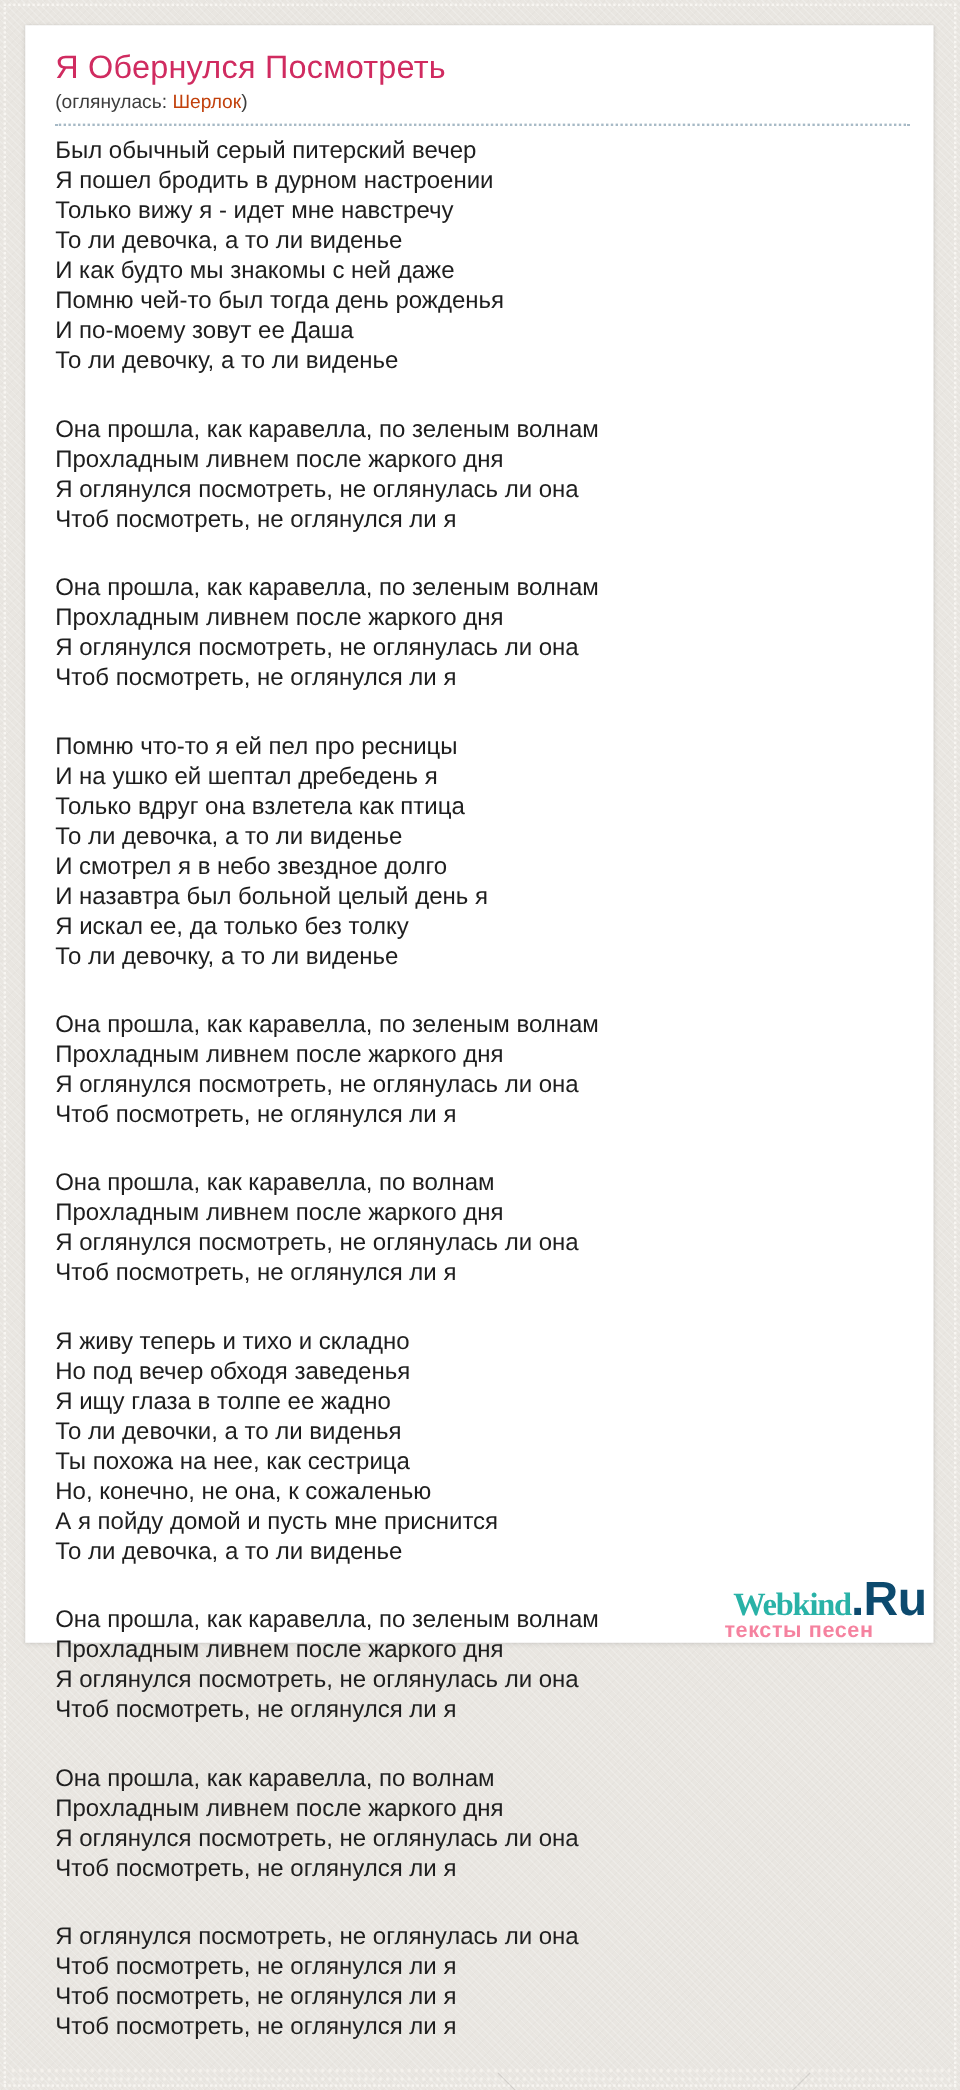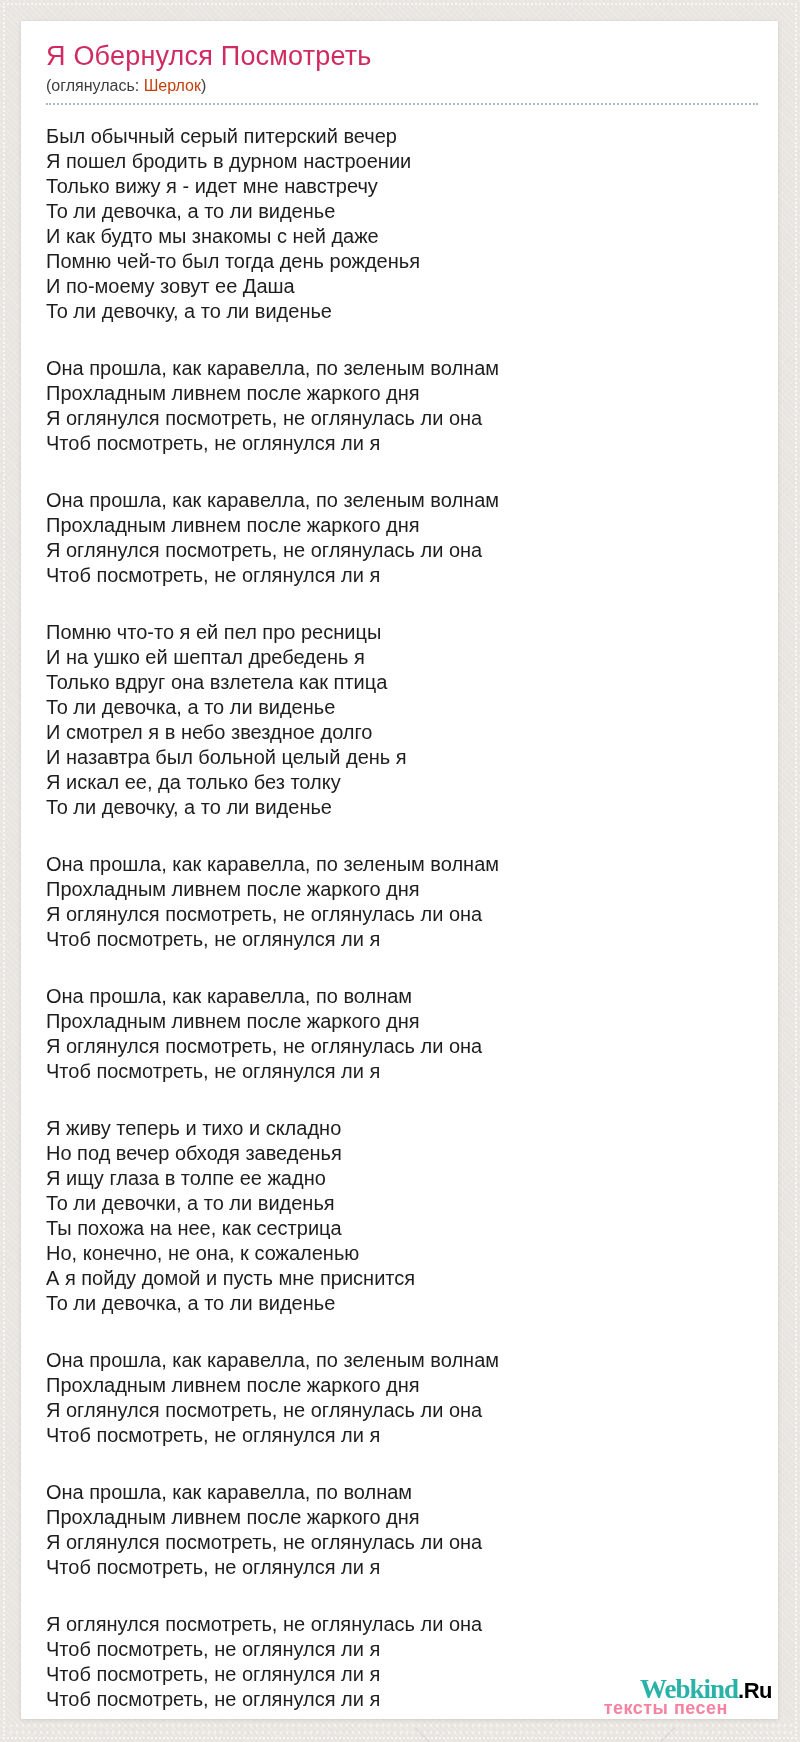--- a/index.html
+++ b/index.html
@@ -34,21 +34,21 @@
     width: 34px; height: 1px;
     background: rgba(0,0,0,0.10);
     pointer-events: none;
   }
   .crease.left  { left: 410px;  transform: rotate(45deg); }
   .crease.right { right: 120px; transform: rotate(-45deg); }
 
   .card {
     position: absolute;
     left: 21px; top: 21px;
-    width: 757px; height: 1698px;
+    width: 757px; height: 1348px;
     box-sizing: border-box;
     background: #ffffff;
     box-shadow: 0 1px 4px rgba(0,0,0,0.10), 0 0 1px rgba(0,0,0,0.08);
     padding: 17px 20px 0 25px;
   }
 
   h1.page-title {
     margin: 3px 0 3px 0;
     font-size: 27px;
     font-weight: normal;
@@ -67,21 +67,21 @@
     cursor: pointer;
   }
   .header-separator {
     margin-top: 7px;
     border: 0;
     border-top: 2px dotted #a7bac6;
     height: 0;
   }
 
   .lyrics {
-    margin-top: 19px;
+    margin-top: 9px;
     font-size: 20px;
     line-height: 25px;
     color: #1e1e1e;
   }
   .lyrics p {
     margin: 0 0 32px 0;
     white-space: pre-line;
   }
 
   .footer-logo {
@@ -92,23 +92,23 @@
     cursor: pointer;
   }
   .logo-main {
     font-size: 27px;
     font-weight: bold;
     color: #29b2a7;
     letter-spacing: -1px;
     font-family: Liberation Serif, serif;
   }
   .logo-suffix {
-    font-size: 22px;
+    font-size: 40px;
     font-weight: bold;
-    color: #000000;
+    color: #0c4a6e;
     letter-spacing: -0.5px;
   }
   .logo-tagline {
     font-size: 18px;
     font-weight: bold;
     color: #f5829f;
     margin-top: -4px;
     margin-right: 44px;
     letter-spacing: 0.5px;
   }

